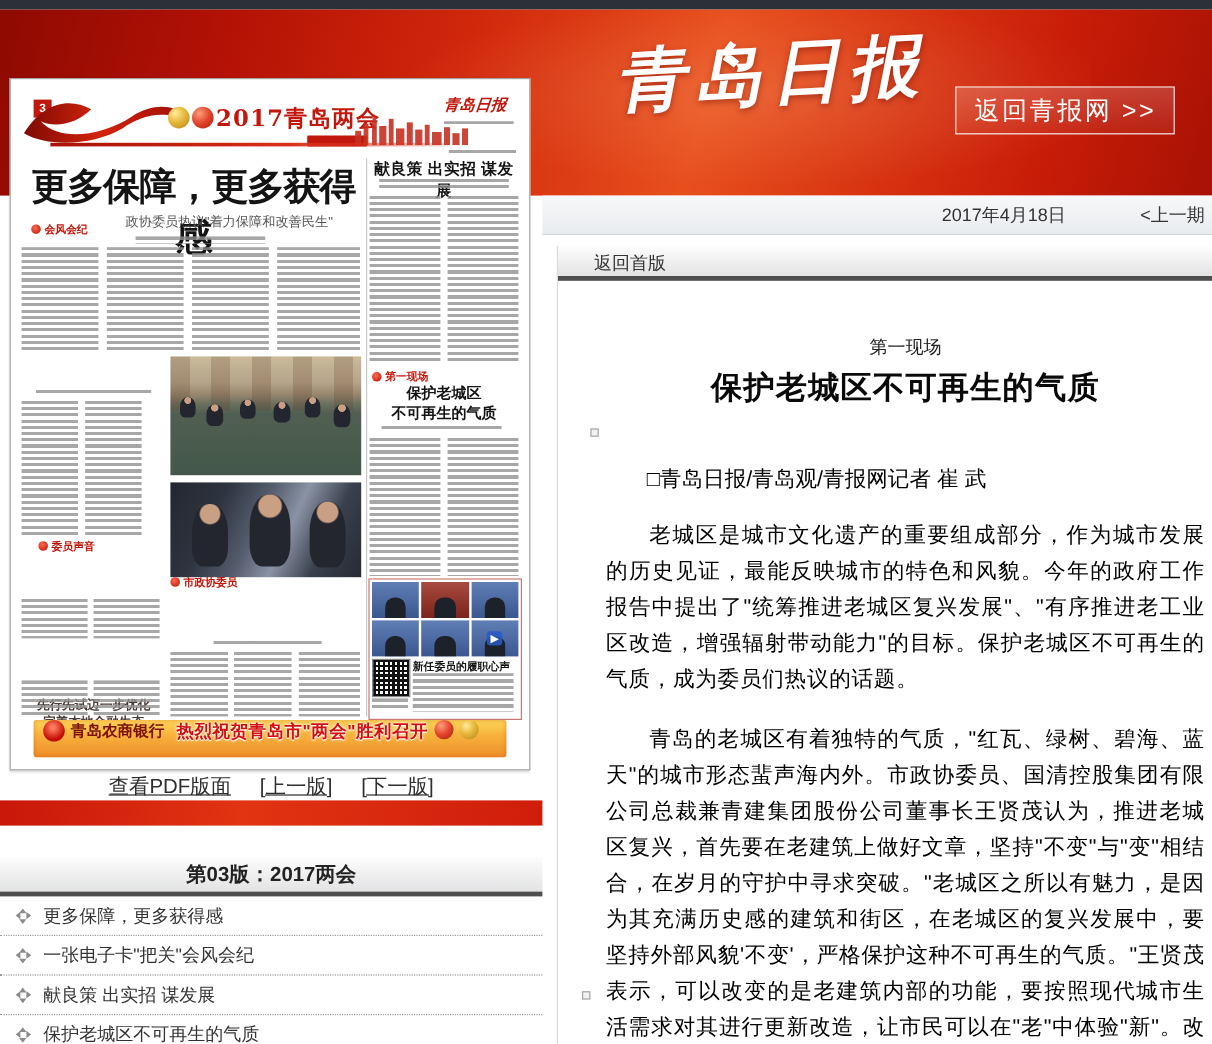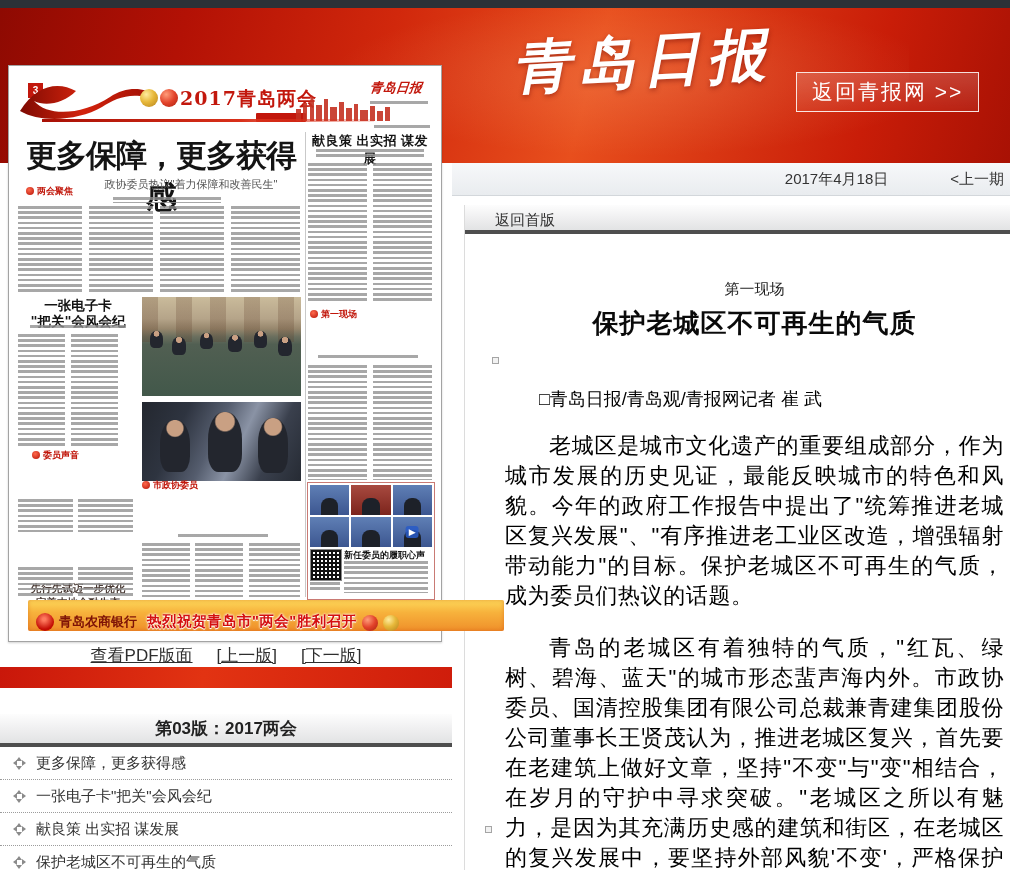--- a/index.html
+++ b/index.html
@@ -29,21 +29,21 @@
   
   .rightpanel{left:452px;top:196px;width:558px;height:674px;background:#fff;}
   .articlebox{position:absolute;left:12px;top:9px;width:545px;height:665px;border-left:1px solid #dcdcdc;}
   .graybar{background:linear-gradient(180deg,#fdfdfd,#ededee 60%,#e2e3e4);border-bottom:4px solid #4e4e4e;}
   .backhome{position:absolute;left:0;top:0;width:545px;height:29px;line-height:29px;
      padding-left:30px;font-size:15px;color:#333;cursor:pointer;box-sizing:border-box;}
   .artbody{position:absolute;left:0;top:33px;width:545px;padding:0 6px 0 40px;box-sizing:border-box;color:#000;}
   .kicker{margin-top:42px;text-align:center;font-size:15px;color:#222;}
   .arttitle{margin-top:7px;text-align:center;font-size:26px;font-weight:900;letter-spacing:1px;color:#0a0a0a;}
   .byline{margin-top:46px;padding-left:34px;font-size:18px;}
-  .para{margin-top:20px;font-size:22px;line-height:30px;letter-spacing:.6px;text-indent:2em;text-align:justify;}
+  .para{margin-top:20px;font-size:18px;line-height:30px;letter-spacing:.6px;text-indent:2em;text-align:justify;}
   .sqbullet{width:5px;height:5px;background:#f2f2f2;border:1px solid #a5a5a5;}
 
   
   .pdfrow{left:0;top:644px;width:452px;display:flex;justify-content:center;gap:24px;
      font-size:17px;color:#2e2e2e;}
   .pdfrow span{cursor:pointer;text-decoration:underline;}
   .redstrip{left:0;top:667px;width:452px;height:21px;
      background:linear-gradient(100deg,#c9170a,#e23312 45%,#cf1d0b);}
   .sechead{left:0;top:714px;width:452px;height:29px;line-height:29px;text-align:center;
      font-size:17px;font-weight:bold;color:#222;}
@@ -93,21 +93,21 @@
   .pgrid{display:grid;grid-template-columns:repeat(3,1fr);grid-auto-rows:30px;gap:2px;}
   .pc{position:relative;background:linear-gradient(180deg,#5f7fb5,#3c5690);overflow:hidden;}
   .pc:after{content:"";position:absolute;left:28%;bottom:0;width:44%;height:58%;
      background:#1d2129;border-radius:45% 45% 0 0;}
   .pc.red{background:linear-gradient(180deg,#a84a40,#7c241c);}
   .pc .play{position:absolute;left:50%;top:50%;transform:translate(-50%,-50%);z-index:2;
      color:#fff;font-size:9px;background:rgba(40,90,200,.85);border-radius:3px;padding:0 3px;line-height:12px;}
   .qr{position:absolute;left:2px;top:66px;width:30px;height:30px;border:1px solid #888;background:#fff;
      background-image:repeating-linear-gradient(0deg,#111 0 2px,rgba(0,0,0,0) 2px 4px),
                       repeating-linear-gradient(90deg,#111 0 2px,#fff 2px 4px);}
-  .adbar{left:10px;top:525px;width:476px;height:31px;border-radius:2px;display:flex;align-items:flex-end;
+  .adbar{left:10px;top:525px;width:394px;height:31px;border-radius:2px;display:flex;align-items:flex-start;
      background:linear-gradient(180deg,#fdd85a,#f7b23c 40%,#ef8f2a);box-shadow:inset 0 0 4px rgba(200,60,0,.4);}
   .adlogo{width:18px;height:18px;border-radius:50%;margin:0 5px 0 8px;flex:0 0 18px;
      background:radial-gradient(circle at 45% 35%,#ff7a5e 10%,#c40d04 65%);}
   .adbank{font-size:13px;font-weight:900;color:#7e1206;margin-right:10px;white-space:nowrap;}
   .adtext{font-size:14.5px;font-weight:900;color:#d40f0f;letter-spacing:.5px;white-space:nowrap;
      text-shadow:0 0 2px #fff,0 0 3px #fff,0 1px 0 #fff;}
   .ademb{width:16px;height:16px;margin-left:5px;flex:0 0 16px;}
 </style>
 </head>
 <body>
@@ -177,33 +177,29 @@
         </g>
       </svg>
       <div class="abs masthead">青岛日报</div>
       <div class="abs tt" style="left:352px;top:26px;width:58px;height:4px;"></div>
       <div class="abs tt" style="left:356px;top:50px;width:56px;height:4px;"></div>
       <div class="abs banrule"></div>
 
       <div class="abs ph-head" style="left:0;top:60px;width:286px;font-size:31px;letter-spacing:-1px;">更多保障，更多获得感</div>
       <div class="abs hsub" style="left:60px;top:102px;width:226px;text-align:center;font-size:11px;">政协委员热议"着力保障和改善民生"</div>
       <div class="abs label" style="left:8px;top:110px;">
-        <span class="dot"></span><span>两会聚焦</span>
+        <span class="dot"></span><span>会风会纪</span>
       </div>
       <div class="abs tt" style="left:95px;top:122px;width:108px;height:6px;"></div>
 
       <div class="abs tt" style="left:0;top:131px;width:64px;height:87px;"></div>
       <div class="abs tt" style="left:71px;top:131px;width:64px;height:87px;"></div>
       <div class="abs tt" style="left:142px;top:131px;width:64px;height:87px;"></div>
       <div class="abs tt" style="left:213px;top:131px;width:69px;height:87px;"></div>
 
-      <div class="abs ph-head serifh" style="left:0;top:223px;width:120px;font-size:13.5px;line-height:1.15;">
-        <div>一张电子卡</div>
-        <div>"把关"会风会纪</div>
-      </div>
       <div class="abs tt" style="left:12px;top:250px;width:96px;height:5px;"></div>
       <div class="abs tt" style="left:0;top:259px;width:47px;height:112px;"></div>
       <div class="abs tt" style="left:53px;top:259px;width:47px;height:112px;"></div>
 
       <div class="abs ph1">
         <div class="panel"></div>
         <span class="fig" style="left:8px;top:34px;width:13px;height:17px;"></span>
         <span class="fig" style="left:30px;top:40px;width:14px;height:18px;"></span>
         <span class="fig" style="left:58px;top:36px;width:13px;height:16px;"></span>
         <span class="fig" style="left:86px;top:38px;width:14px;height:17px;"></span>
@@ -237,20 +233,24 @@
       <div class="abs tt" style="left:231px;top:468px;width:51px;height:54px;"></div>
 
       <div class="abs vr"></div>
       <div class="abs ph-head" style="left:290px;top:57px;width:124px;font-size:13px;letter-spacing:.5px;">献良策 出实招 谋发展</div>
       <div class="abs tt" style="left:298px;top:74px;width:108px;height:10px;"></div>
       <div class="abs tt" style="left:290px;top:88px;width:59px;height:140px;"></div>
       <div class="abs tt" style="left:355px;top:88px;width:59px;height:140px;"></div>
 
       <div class="abs label" style="left:292px;top:233px;">
         <span class="dot"></span><span>第一现场</span>
+      </div>
+      <div class="abs ph-head" style="left:290px;top:246px;width:124px;font-size:12.5px;line-height:1.25;">
+        <div>保护老城区</div>
+        <div>不可再生的气质</div>
       </div>
       <div class="abs tt" style="left:300px;top:280px;width:100px;height:5px;"></div>
       <div class="abs tt" style="left:290px;top:290px;width:59px;height:115px;"></div>
       <div class="abs tt" style="left:355px;top:290px;width:59px;height:115px;"></div>
 
       <div class="abs rbox">
         <div class="pgrid">
           <div class="pc"></div>
           <div class="pc red"></div>
           <div class="pc"></div>

